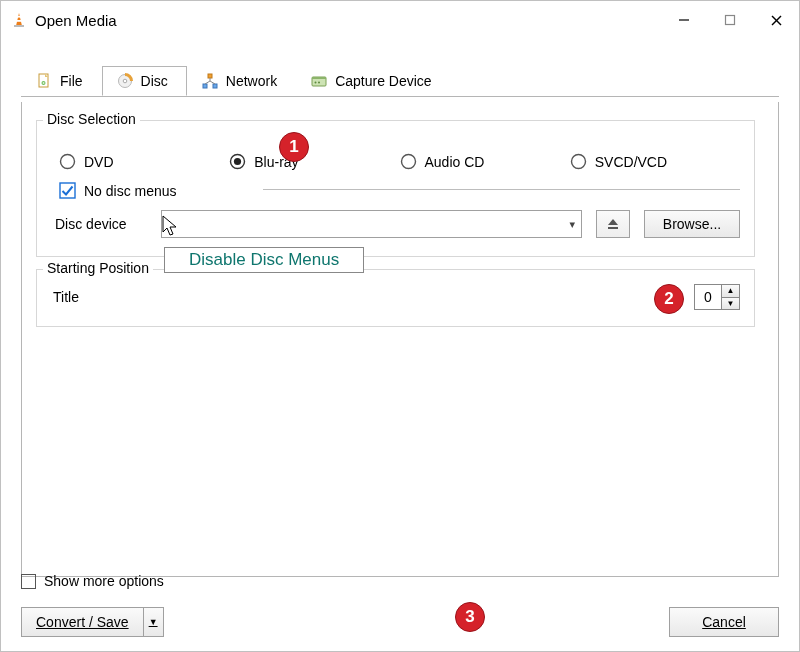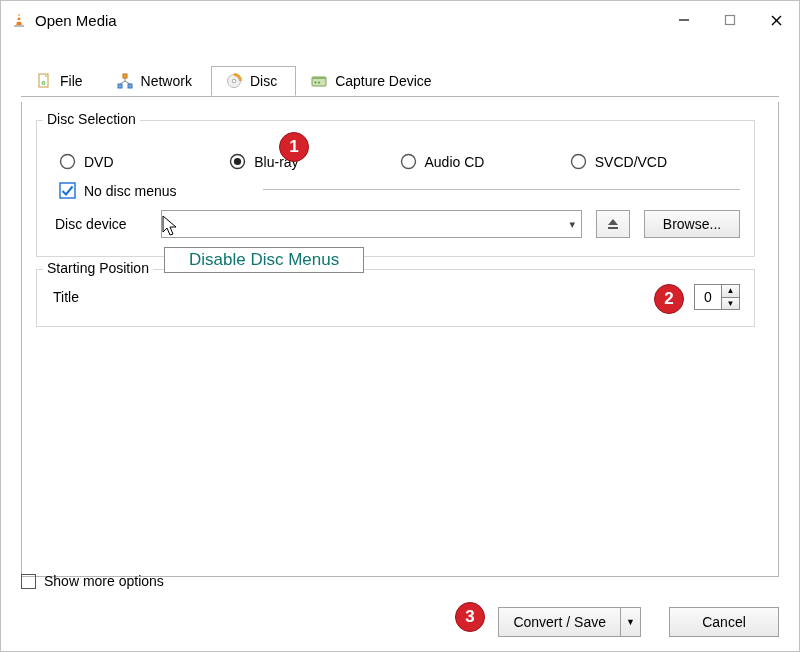--- a/index.html
+++ b/index.html
@@ -128,21 +128,21 @@
   .spinner-arrows { width: 18px; border-left: 1px solid #888; display:flex; flex-direction: column;}
   .spinner-arrows div { flex:1; display:flex; align-items:center; justify-content:center; font-size:8px; background: linear-gradient(#fafafa,#e6e6e6);}
   .spinner-arrows div:first-child { border-bottom: 1px solid #888;}
   
   .footer {
     position: absolute;
     left: 20px; right: 20px; bottom: 14px;
   }
   .show-more { display:flex; align-items:flex-end; gap:8px; margin-bottom: 18px;}
   .show-more .box { width:15px; height:15px; border:1px solid #555; }
-  .action-row { display:flex; justify-content:flex-end; gap:28px;}
+  .action-row { display:flex; justify-content:space-between; gap:0;text-decoration:underline;}
   .split-btn {
     display:flex; height:30px; border:1px solid #a0a0a0;
     background: linear-gradient(#fafafa,#e9e9e9);
   }
   .split-btn .lbl { padding: 0 14px; display:flex; align-items:center;}
   .split-btn .drop { width:20px; border-left:1px solid #a0a0a0; display:flex; align-items:center; justify-content:center; font-size:9px;}
   .cancel-btn {
     width: 110px; height:30px;
     border:1px solid #a0a0a0;
     background: linear-gradient(#fafafa,#e9e9e9);
@@ -210,42 +210,42 @@
     <span class="tab-icon">
         <svg viewBox="0 0 16 16">
           <rect x="3" y="1" width="9" height="13" fill="#fff" stroke="#c89b3a"></rect>
           <polygon points="9,1 12,4 9,4" fill="#e6c572"></polygon>
           <circle cx="7.5" cy="10" r="2" fill="#6fbf5a"></circle>
           <polygon points="6.8,9 9,10 6.8,11" fill="#fff"></polygon>
         </svg>
       </span>
     <span>File</span>
   </div>
+  <div class="tab active">
+    <span class="tab-icon">
+        <svg viewBox="0 0 16 16">
+          <circle cx="8" cy="8" r="6.5" fill="#f1f1f1" stroke="#b8b8b8"></circle>
+          <circle cx="8" cy="8" r="1.8" fill="#fff" stroke="#aaa"></circle>
+          <path d="M8 1.5 A6.5 6.5 0 0 1 14.5 8" fill="none" stroke="#e7a23a" stroke-width="3"></path>
+        </svg>
+      </span>
+    <span>Disc</span>
+  </div>
   <div class="tab">
     <span class="tab-icon">
         <svg viewBox="0 0 16 16">
           <rect x="6" y="1" width="4" height="4" fill="#f0a030" stroke="#c07818"></rect>
           <rect x="1" y="11" width="4" height="4" fill="#6aa7e8" stroke="#3d75b8"></rect>
           <rect x="11" y="11" width="4" height="4" fill="#6aa7e8" stroke="#3d75b8"></rect>
           <line x1="8" y1="5" x2="8" y2="8" stroke="#888"></line>
           <line x1="3" y1="11" x2="8" y2="8" stroke="#888"></line>
           <line x1="13" y1="11" x2="8" y2="8" stroke="#888"></line>
         </svg>
       </span>
     <span>Network</span>
-  </div>
-  <div class="tab active">
-    <span class="tab-icon">
-        <svg viewBox="0 0 16 16">
-          <circle cx="8" cy="8" r="6.5" fill="#f1f1f1" stroke="#b8b8b8"></circle>
-          <circle cx="8" cy="8" r="1.8" fill="#fff" stroke="#aaa"></circle>
-          <path d="M8 1.5 A6.5 6.5 0 0 1 14.5 8" fill="none" stroke="#e7a23a" stroke-width="3"></path>
-        </svg>
-      </span>
-    <span>Disc</span>
   </div>
   <div class="tab">
     <span class="tab-icon">
         <svg viewBox="0 0 16 16">
           <rect x="1" y="4" width="14" height="9" rx="1" fill="#cde3b4" stroke="#7aa055"></rect>
           <rect x="1" y="4" width="14" height="2" fill="#8cb46a"></rect>
           <circle cx="4.5" cy="9.5" r="1" fill="#5e8a3e"></circle>
           <circle cx="8" cy="9.5" r="1" fill="#5e8a3e"></circle>
         </svg>
       </span>

